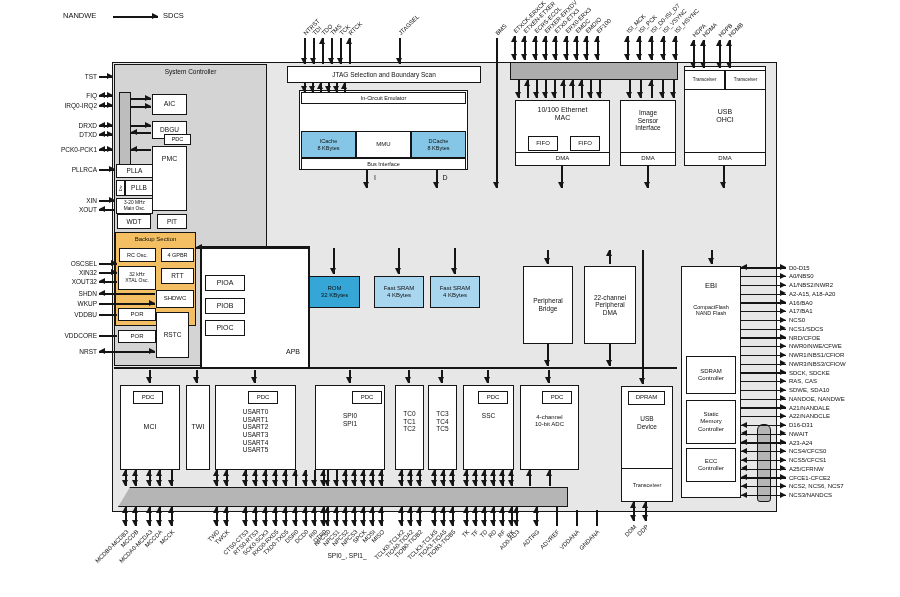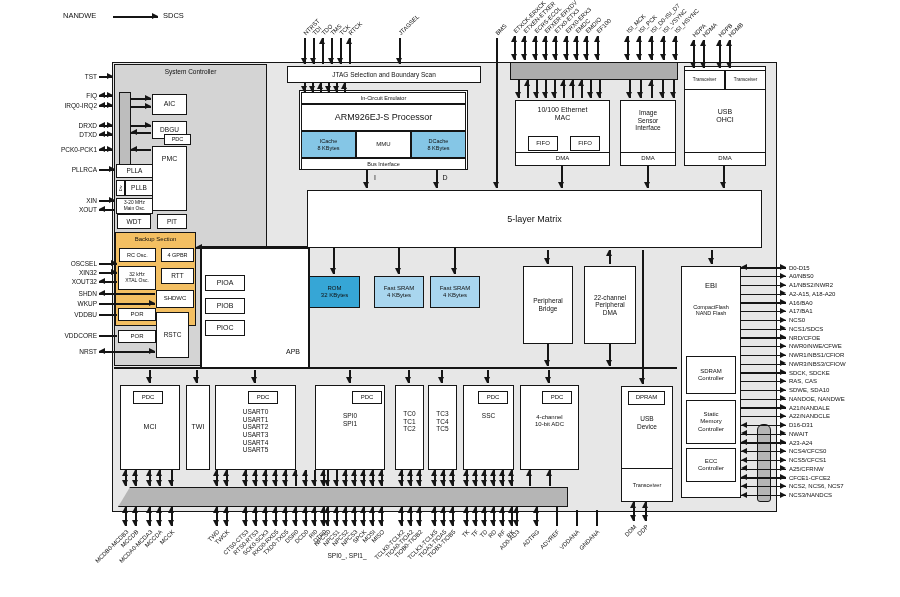--- a/index.html
+++ b/index.html
@@ -122,23 +122,20 @@
     <div class="box " style="left: 205px; top: 320px; width: 40px; height: 16px; font-size: 7px;">
       <div>PIOC</div>
     </div>
     <div class="box " style="left: 287px; top: 66px; width: 194px; height: 17px; font-size: 6.5px;">
       <div>JTAG Selection and Boundary Scan</div>
     </div>
     <div class="box b15" style="left: 299px; top: 90px; width: 169px; height: 80px; font-size: 7px;"></div>
     <div class="box " style="left: 301px; top: 92px; width: 165px; height: 12px; font-size: 5.5px;">
       <div>In-Circuit Emulator</div>
     </div>
-    <div class="box " style="left: 301px; top: 104px; width: 165px; height: 27px; font-size: 9px;">
-      <div>ARM926EJ-S Processor</div>
-    </div>
     <div class="box cache" style="left: 301px; top: 131px; width: 55px; height: 27px; font-size: 5.5px;">
       <div>ICache</div>
       <div>8 KBytes</div>
     </div>
     <div class="box " style="left: 356px; top: 131px; width: 55px; height: 27px; font-size: 6px;">
       <div>MMU</div>
     </div>
     <div class="box cache" style="left: 411px; top: 131px; width: 55px; height: 27px; font-size: 5.5px;">
       <div>DCache</div>
       <div>8 KBytes</div>
@@ -179,23 +176,20 @@
       <div>OHCI</div>
     </div>
     <div class="box " style="left: 684px; top: 70px; width: 41px; height: 20px; font-size: 4.5px;">
       <div>Transceiver</div>
     </div>
     <div class="box " style="left: 725px; top: 70px; width: 41px; height: 20px; font-size: 4.5px;">
       <div>Transceiver</div>
     </div>
     <div class="box " style="left: 684px; top: 152px; width: 82px; height: 14px; font-size: 6px;">
       <div>DMA</div>
-    </div>
-    <div class="box b15" style="left: 307px; top: 190px; width: 455px; height: 58px; font-size: 9px;">
-      <div>5-layer Matrix</div>
     </div>
     <div class="box romblue" style="left: 309px; top: 276px; width: 51px; height: 32px; font-size: 6px;">
       <div>ROM</div>
       <div>32 KBytes</div>
     </div>
     <div class="box sramblue" style="left: 374px; top: 276px; width: 50px; height: 32px; font-size: 6px;">
       <div>Fast SRAM</div>
       <div>4 KBytes</div>
     </div>
     <div class="box sramblue" style="left: 430px; top: 276px; width: 50px; height: 32px; font-size: 6px;">

